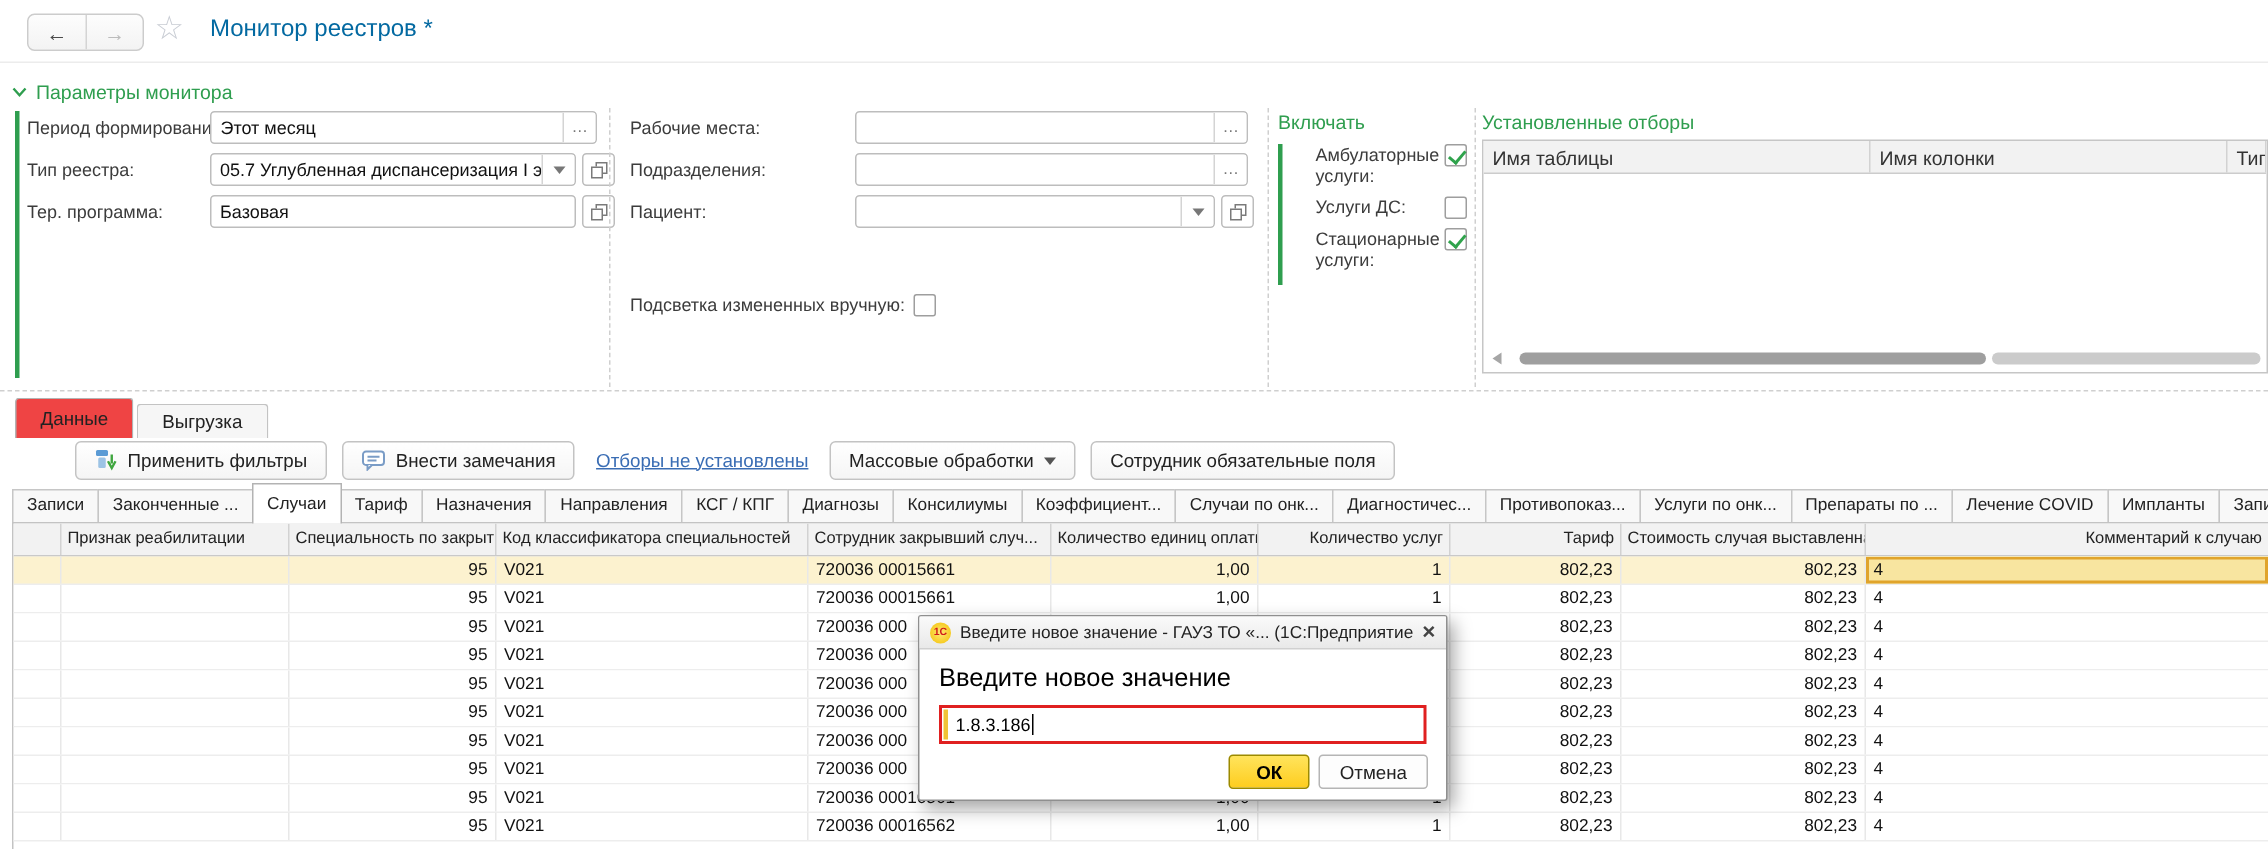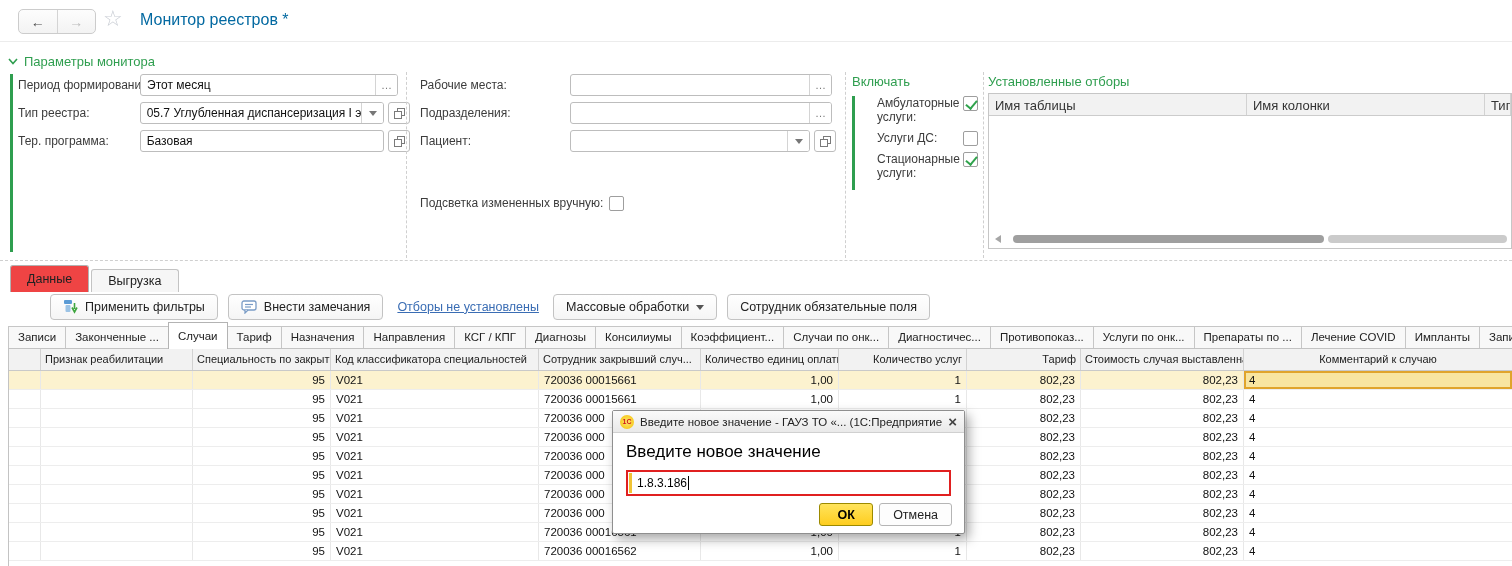--- a/index.html
+++ b/index.html
@@ -302,21 +302,21 @@
     <div id="grid-head" class="grid-head">
         <div class="hcell" style="width: 32px; text-align: left;"></div>
         <div class="hcell" style="width: 152px; text-align: left;">Признак реабилитации</div>
         <div class="hcell" style="width: 138px; text-align: right;">Специальность по закрытию</div>
         <div class="hcell" style="width: 208px; text-align: left;">Код классификатора специальностей</div>
         <div class="hcell" style="width: 162px; text-align: left;">Сотрудник закрывший случ...</div>
         <div class="hcell" style="width: 138px; text-align: right;">Количество единиц оплаты</div>
         <div class="hcell" style="width: 128px; text-align: right;">Количество услуг</div>
         <div class="hcell" style="width: 114px; text-align: right;">Тариф</div>
         <div class="hcell" style="width: 163px; text-align: right;">Стоимость случая выставленная</div>
-        <div class="hcell" style="width: 269px; text-align: center;">Комментарий к случаю</div>
+        <div class="hcell" style="width: 269px; text-align: right;">Комментарий к случаю</div>
       </div>
     <div id="grid-body">
         <div class="grow sel">
           <div class="gcell" style="width: 32px; text-align: left;"></div>
           <div class="gcell" style="width: 152px; text-align: left;"></div>
           <div class="gcell" style="width: 138px; text-align: right;">95</div>
           <div class="gcell" style="width: 208px; text-align: left;">V021</div>
           <div class="gcell" style="width: 162px; text-align: left;">720036 00015661</div>
           <div class="gcell" style="width: 138px; text-align: right;">1,00</div>
           <div class="gcell" style="width: 128px; text-align: right;">1</div>

